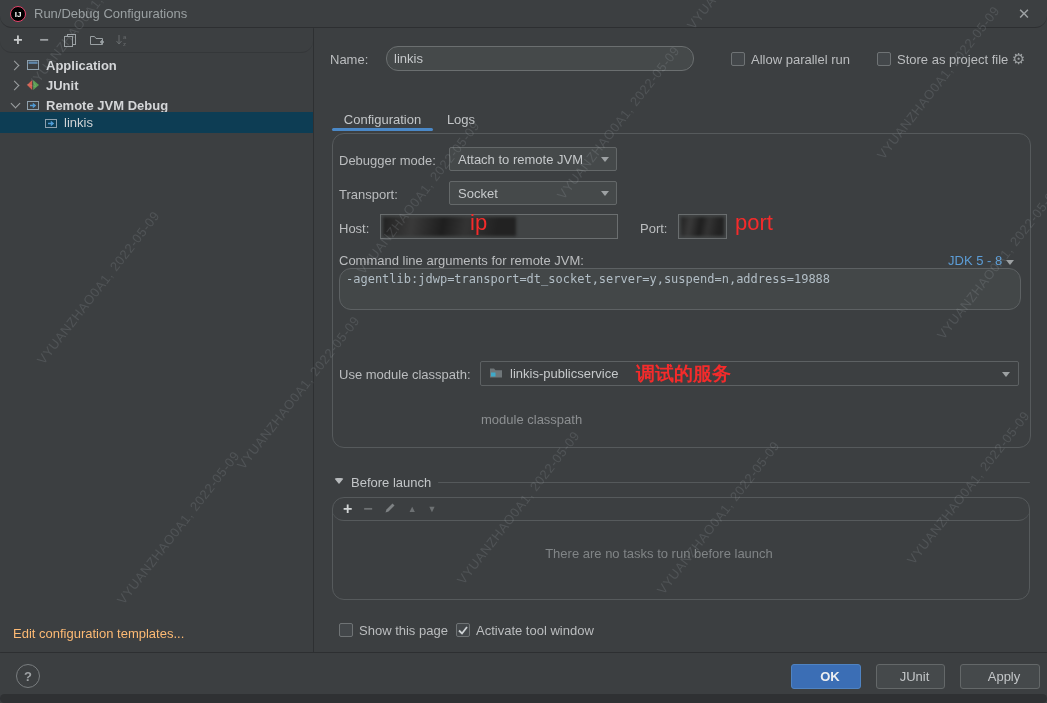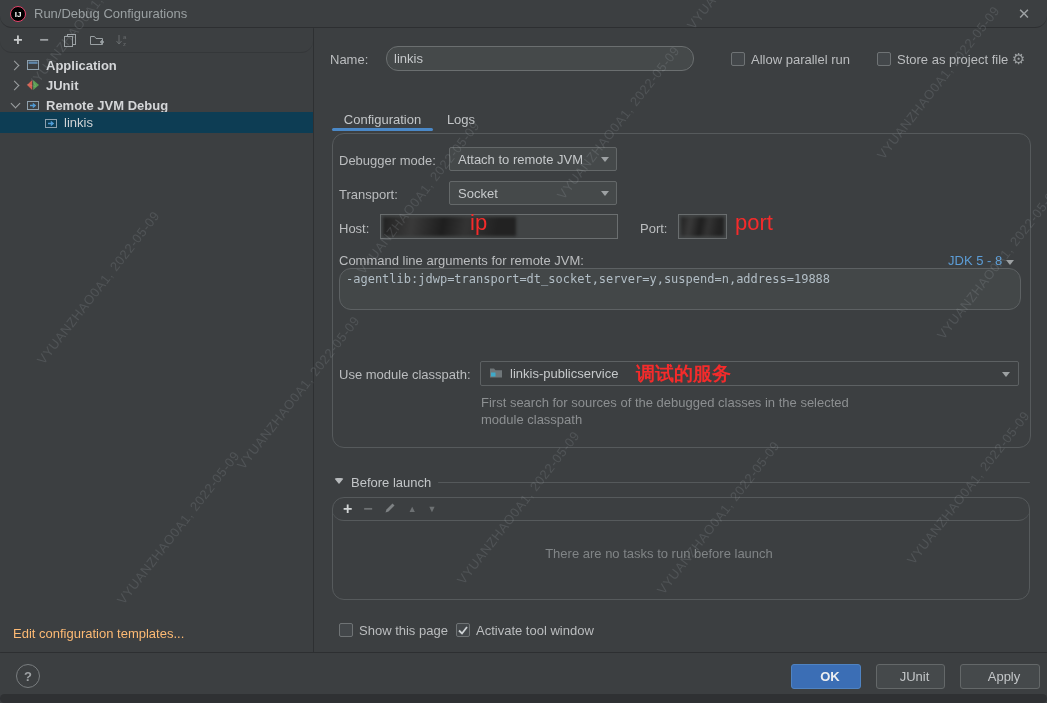--- a/index.html
+++ b/index.html
@@ -274,21 +274,20 @@
     <span class="mod-ico">
       <svg width="14" height="13" viewBox="0 0 14 13">
           <path d="M1 2.5 h4 l1.5 1.8 H13 V11.5 H1 Z" fill="#6f7679"></path>
           <rect x="2" y="6.5" width="4.5" height="4" fill="#3fa9c9"></rect>
         </svg>
     </span>
     <span>linkis-publicservice</span>
     <span class="arrow"></span>
   </div>
   <div id="note-cp" class="red-note">调试的服务</div>
-  <div id="cp-hint1" class="abs">First search for sources of the debugged classes in the selected</div>
   <div id="cp-hint2" class="abs">module classpath</div>
 
   <div id="bl-tri" class="abs"></div>
   <div id="bl-title" class="abs">Before launch</div>
   <div id="bl-line" class="abs"></div>
   <div id="bl-box" class="abs"></div>
   <div id="bl-toolbar" class="abs">
     <span class="plus">+</span>
     <span class="minus">−</span>
     <span>

